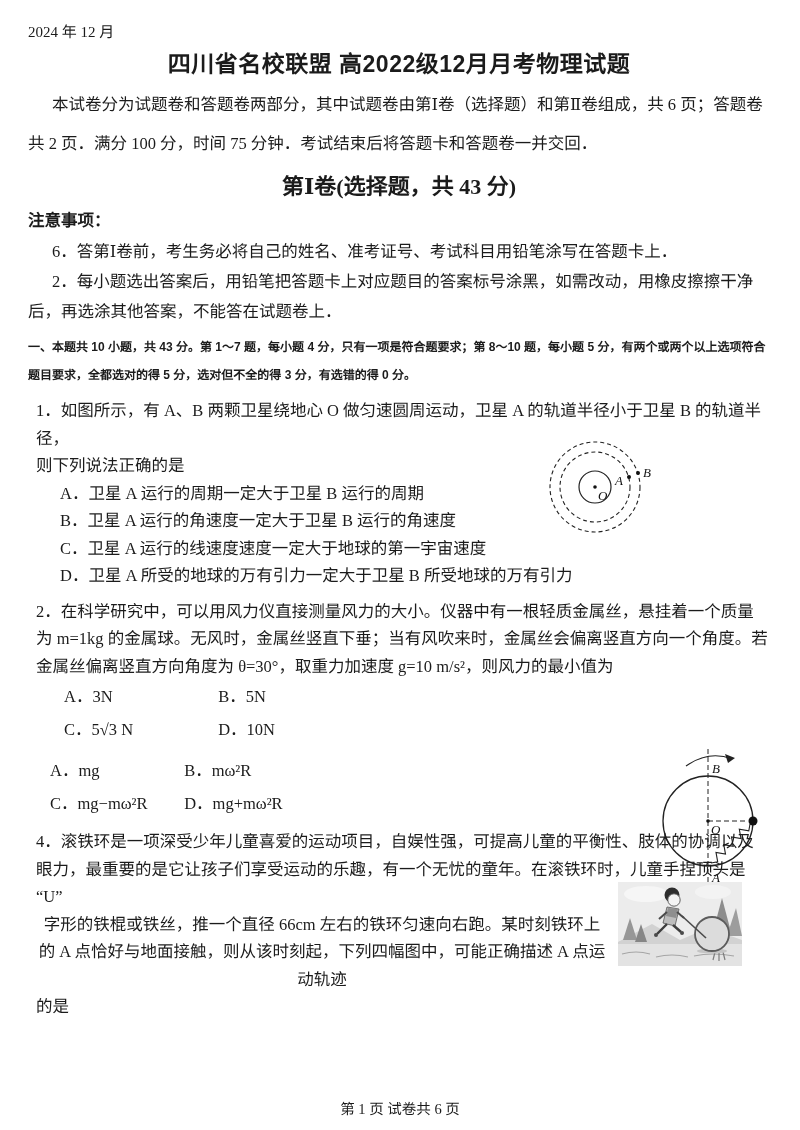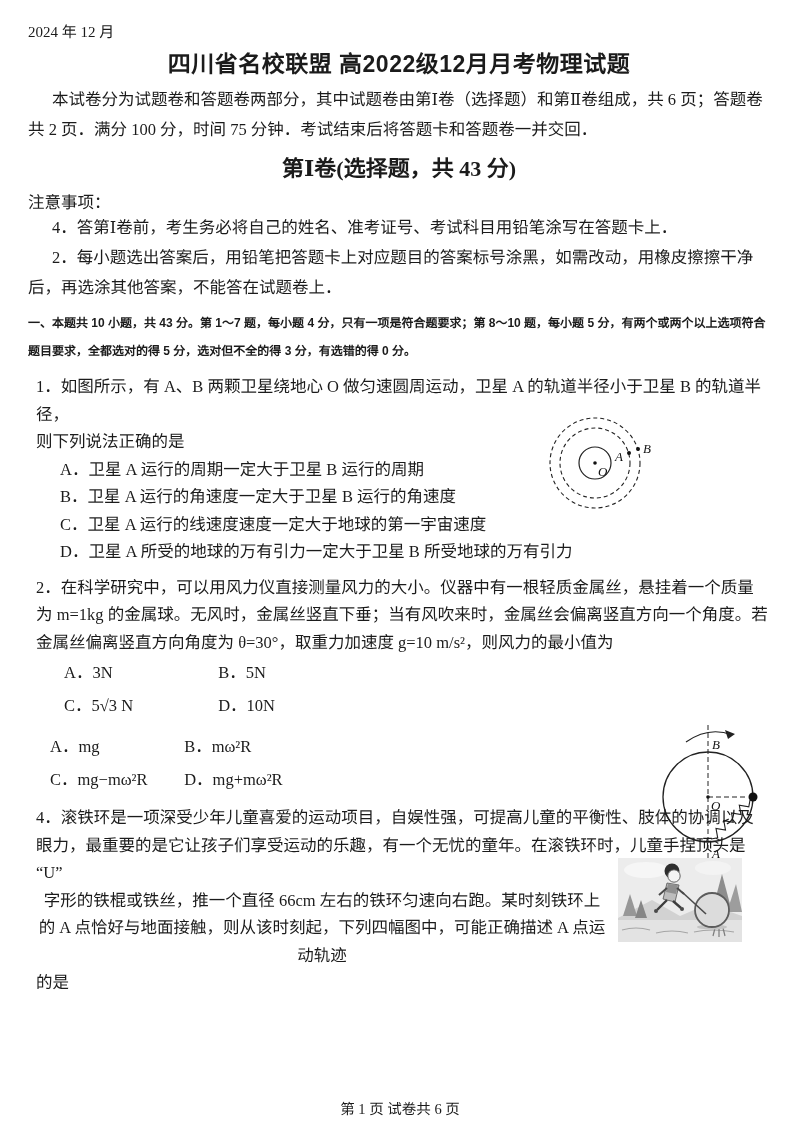--- a/index.html
+++ b/index.html
@@ -6,24 +6,24 @@
   .page{
     position:relative;width:800px;height:1130px;box-sizing:border-box;
     padding:20px 30px 8px 28px;background:#fff;overflow:hidden;
     font-family:"Liberation Serif","DejaVu Serif",serif;color:#1b1b1b;
   }
   .date{font-size:15px;margin:0 0 2px 0;}
   .title{
     margin:4px 0 6px;text-align:center;font-size:23px;font-weight:700;
     font-family:"Liberation Sans","DejaVu Sans",sans-serif;letter-spacing:.5px;
   }
-  .intro{margin:6px 0 0;font-size:16.5px;line-height:30px;text-indent:24px;}
+  .intro{margin:6px 0 0;font-size:16.5px;line-height:39px;text-indent:24px;}
   .heading{margin:5px 0 2px;text-align:center;font-size:22px;font-weight:700;}
   .notice-title{
-    margin:7px 0 0;font-size:16.5px;font-weight:400;
+    margin:7px 0 6px;font-size:16.5px;font-weight:700;
     font-family:"Liberation Sans","DejaVu Sans",sans-serif;
   }
   .notice{margin:0;font-size:16.5px;line-height:30px;text-indent:24px;}
   .part1{
     margin:7px 0 0;font-size:12px;line-height:27.5px;font-weight:700;
     font-family:"Liberation Sans","DejaVu Sans",sans-serif;
   }
   .q{position:relative;font-size:16.5px;line-height:27.5px;padding-left:8px;margin-top:8px;}
   .q p{margin:0;}
   .indent24{margin-left:24px;}
@@ -48,21 +48,21 @@
 
   <p class="date">2024 年 12 月</p>
 
   <h1 class="title">四川省名校联盟 高2022级12月月考物理试题</h1>
 
   <p class="intro">本试卷分为试题卷和答题卷两部分，其中试题卷由第Ⅰ卷（选择题）和第Ⅱ卷组成，共 6 页；答题卷共 2 页．满分 100 分，时间 75 分钟．考试结束后将答题卡和答题卷一并交回．</p>
 
   <h2 class="heading">第Ⅰ卷(选择题，共 43 分)</h2>
 
   <p class="notice-title">注意事项：</p>
-  <p class="notice">4．答第Ⅰ卷前，考生务必将自己的姓名、准考证号、考试科目用铅笔涂写在答题卡上．</p>
+  <p class="notice">6．答第Ⅰ卷前，考生务必将自己的姓名、准考证号、考试科目用铅笔涂写在答题卡上．</p>
   <p class="notice">2．每小题选出答案后，用铅笔把答题卡上对应题目的答案标号涂黑，如需改动，用橡皮擦擦干净后，再选涂其他答案，不能答在试题卷上．</p>
 
   <p class="part1">一、本题共 10 小题，共 43 分。第 1～7 题，每小题 4 分，只有一项是符合题要求；第 8～10 题，每小题 5 分，有两个或两个以上选项符合题目要求，全都选对的得 5 分，选对但不全的得 3 分，有选错的得 0 分。</p>
 
   <div class="q q1">
     <p>1．如图所示，有 A、B 两颗卫星绕地心 O 做匀速圆周运动，卫星 A 的轨道半径小于卫星 B 的轨道半径，</p>
     <p class="indent24">则下列说法正确的是</p>
     <div class="indent24">
       <p>A．卫星 A 运行的周期一定大于卫星 B 运行的周期</p>
       <p>B．卫星 A 运行的角速度一定大于卫星 B 运行的角速度</p>

